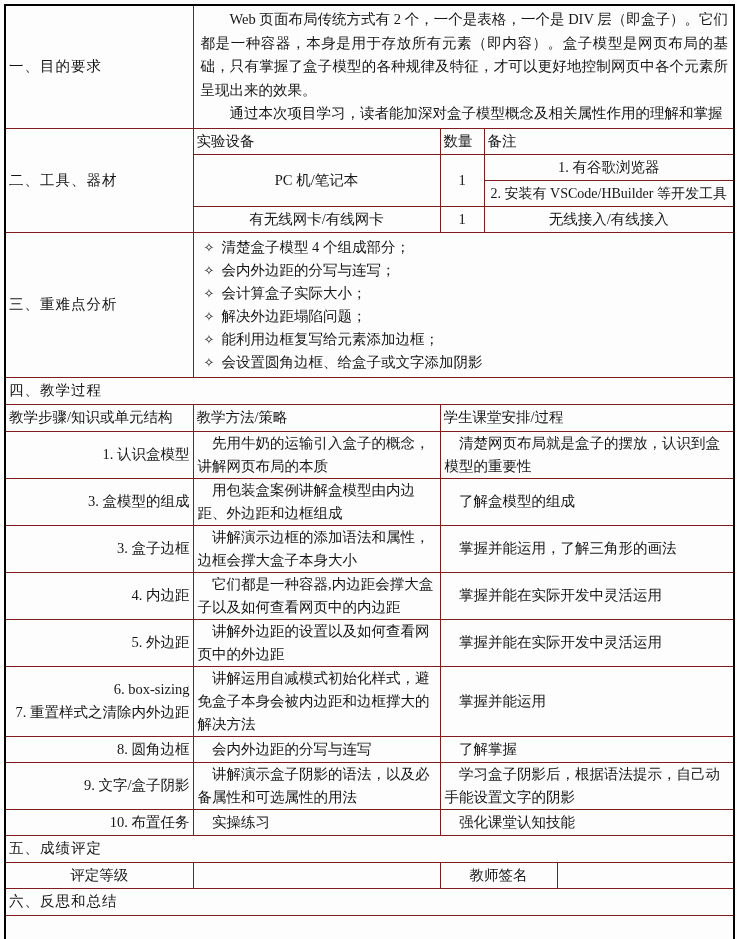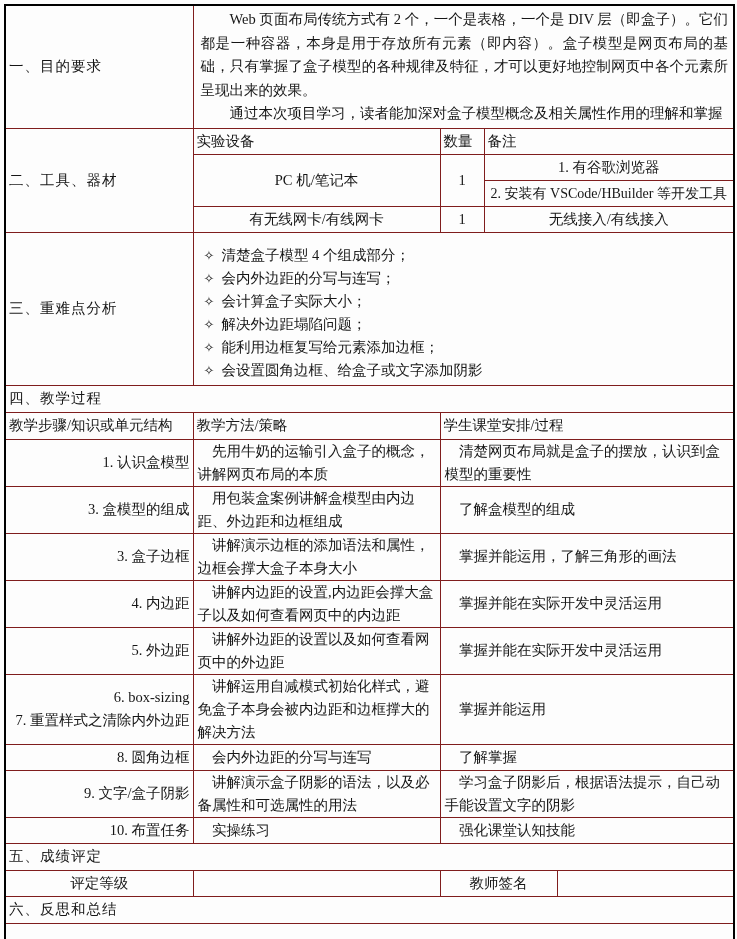--- a/index.html
+++ b/index.html
@@ -23,21 +23,21 @@
     border:1px solid #7f1d1d;
     padding:1px 3px;
     overflow:hidden;
     vertical-align:middle;
     word-break:break-all;
   }
   .c{text-align:center;}
   .lbl{text-align:left;letter-spacing:1px;}
   .para{padding:2px 5px 2px 7px;}
   .para p{margin:0;text-indent:2em;text-align:justify;line-height:23.5px;}
-  .bullets{padding:11px 4px 3px 10px;}
+  .bullets{padding:3px 4px 3px 10px;}
   .bullets .bi{line-height:22px;}
   .bullets .bi .bsym{display:inline-block;margin-right:7px;font-family:"DejaVu Sans",sans-serif;font-size:13px;}
   .step{text-align:right;white-space:pre-line;}
   .ind{text-indent:1em;padding:0 5px 0 4px;}
   .banner{text-align:left;letter-spacing:1px;}
   .tight{padding:0;text-align:center;font-size:14px;}
   .hdr{text-align:left;}
 </style>
 </head>
 <body>
@@ -112,21 +112,21 @@
       <td class="ind">用包装盒案例讲解盒模型由内边距、外边距和边框组成</td>
       <td class="ind" colspan="3">了解盒模型的组成</td>
     </tr>
     <tr style="height:46px">
       <td class="step">3. 盒子边框</td>
       <td class="ind">讲解演示边框的添加语法和属性，边框会撑大盒子本身大小</td>
       <td class="ind" colspan="3">掌握并能运用，了解三角形的画法</td>
     </tr>
     <tr style="height:43px">
       <td class="step">4. 内边距</td>
-      <td class="ind">讲解内边距的设置,内边距会撑大盒子以及如何查看网页中的内边距</td>
+      <td class="ind">它们都是一种容器,内边距会撑大盒子以及如何查看网页中的内边距</td>
       <td class="ind" colspan="3">掌握并能在实际开发中灵活运用</td>
     </tr>
     <tr style="height:45px">
       <td class="step">5. 外边距</td>
       <td class="ind">讲解外边距的设置以及如何查看网页中的外边距</td>
       <td class="ind" colspan="3">掌握并能在实际开发中灵活运用</td>
     </tr>
     <tr style="height:70px">
       <td class="step">6. box-sizing
 7. 重置样式之清除内外边距</td>

